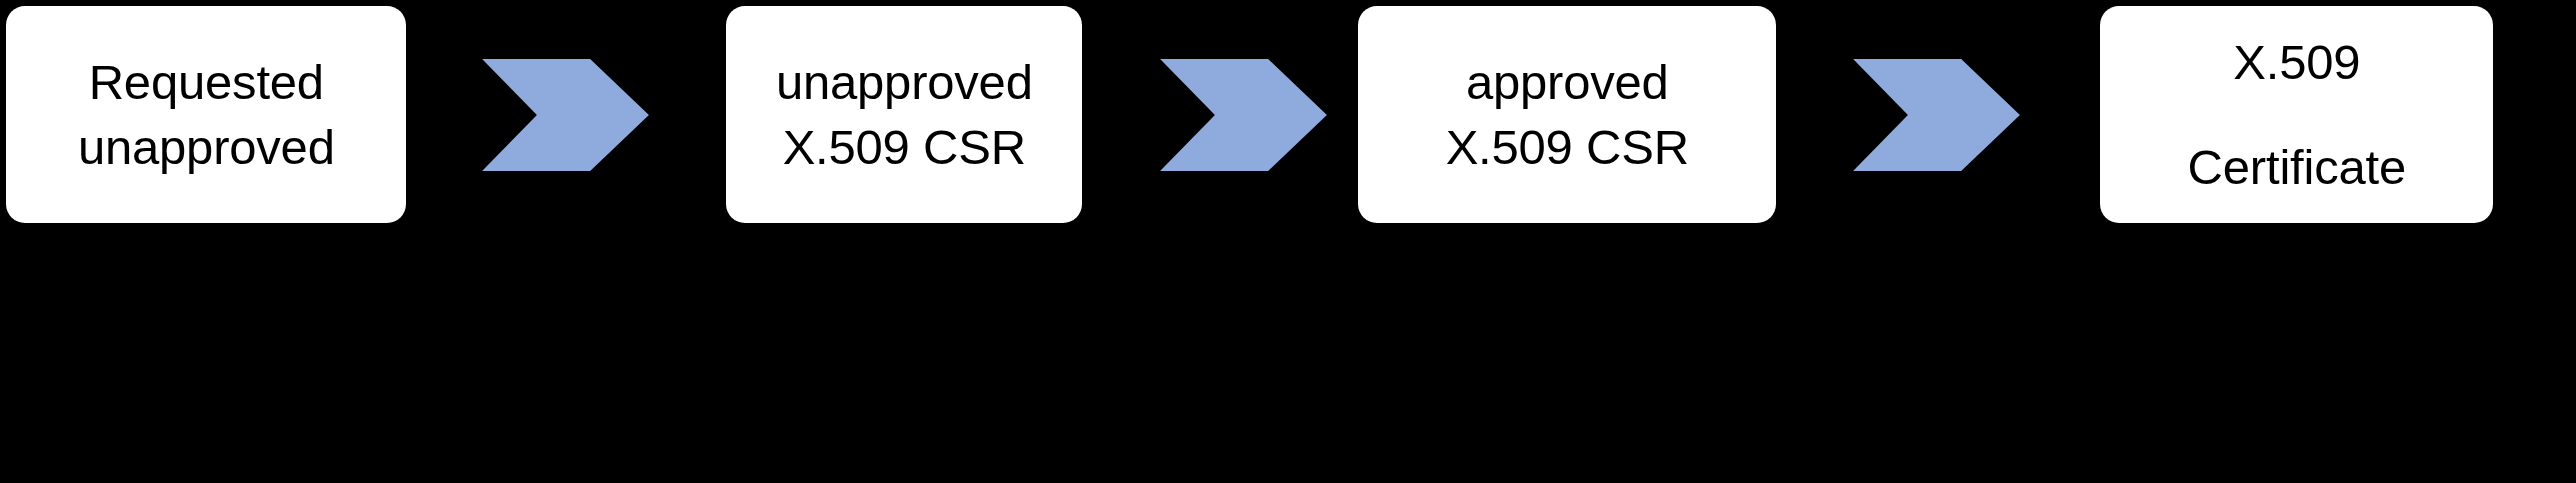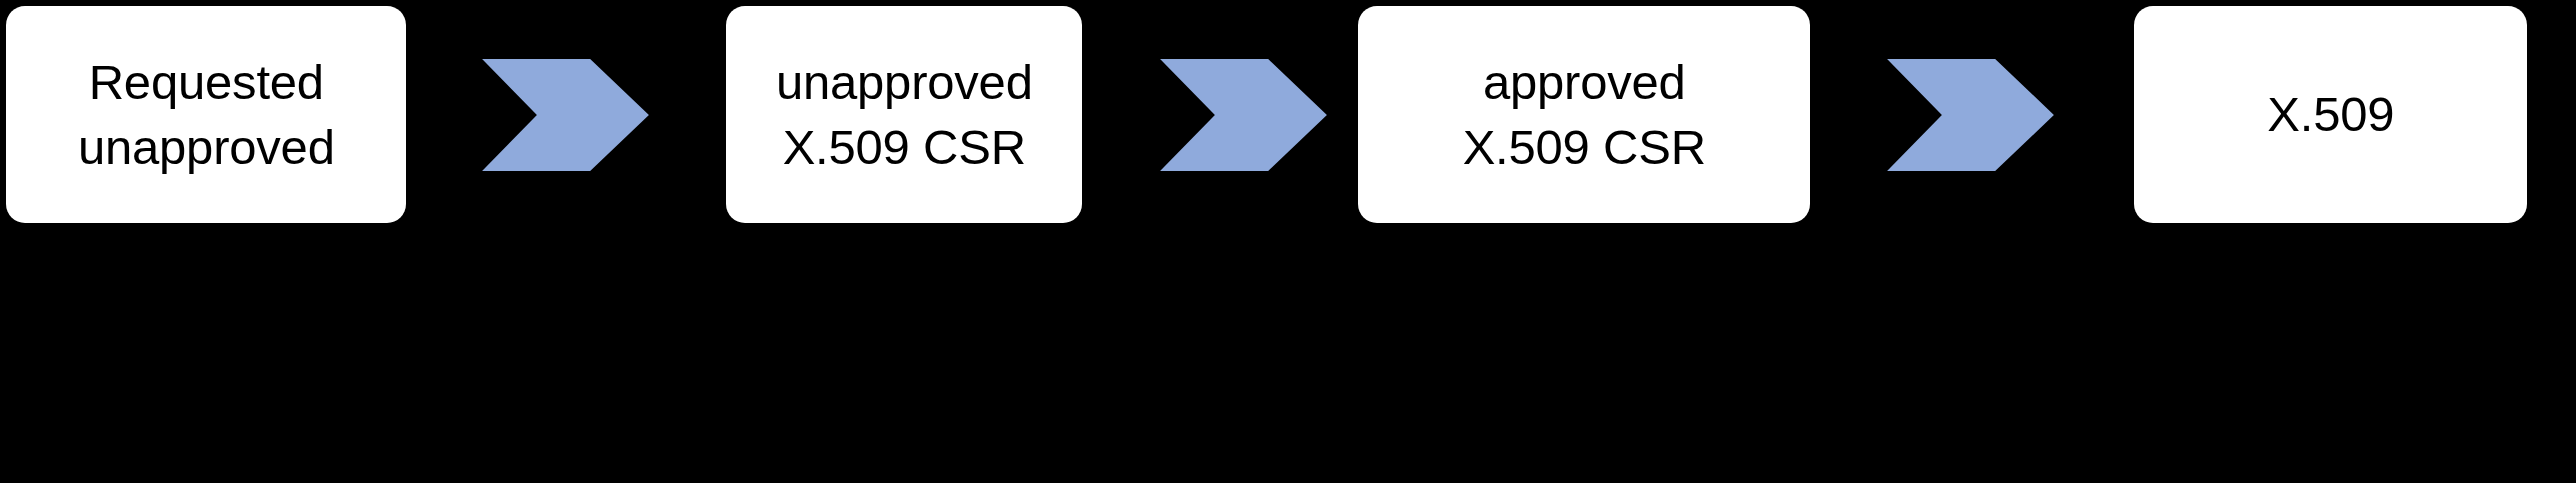--- a/index.html
+++ b/index.html
@@ -100,35 +100,36 @@
     <div class="spacer" style="width:78px;"></div>
 
     <div class="arrow-cell">
       <svg class="chevron-arrow" width="167" height="112" viewBox="0 0 213 143">
         <polygon points="0,0 138,0 213,71.5 138,143 0,143 70,71.5" fill="#8FAADC"></polygon>
       </svg>
     </div>
 
     <div class="spacer" style="width:31px;"></div>
 
-    <div class="node-box" style="width:452px;">
+    <div class="node-box" style="width:418px;">
       <div class="node-label">approved</div>
       <div class="node-label">X.509 CSR</div>
     </div>
 
     <div class="spacer" style="width:77px;"></div>
 
     <div class="arrow-cell">
       <svg class="chevron-arrow" width="167" height="112" viewBox="0 0 213 143">
         <polygon points="0,0 138,0 213,71.5 138,143 0,143 70,71.5" fill="#8FAADC"></polygon>
       </svg>
     </div>
 
     <div class="spacer" style="width:80px;"></div>
 
     <div class="node-box" style="width:393px;gap:40px;">
       <div class="node-label">X.509</div>
+      <div class="node-label">Certificate</div>
     </div>
 
   </div>
 
 </div>
 
 
 </body></html>

